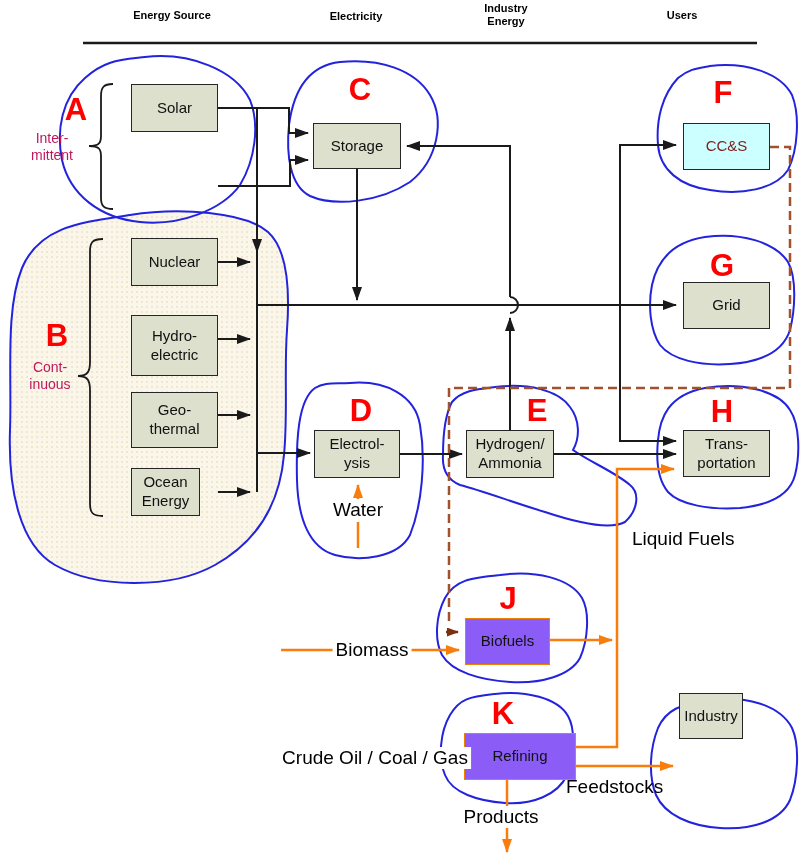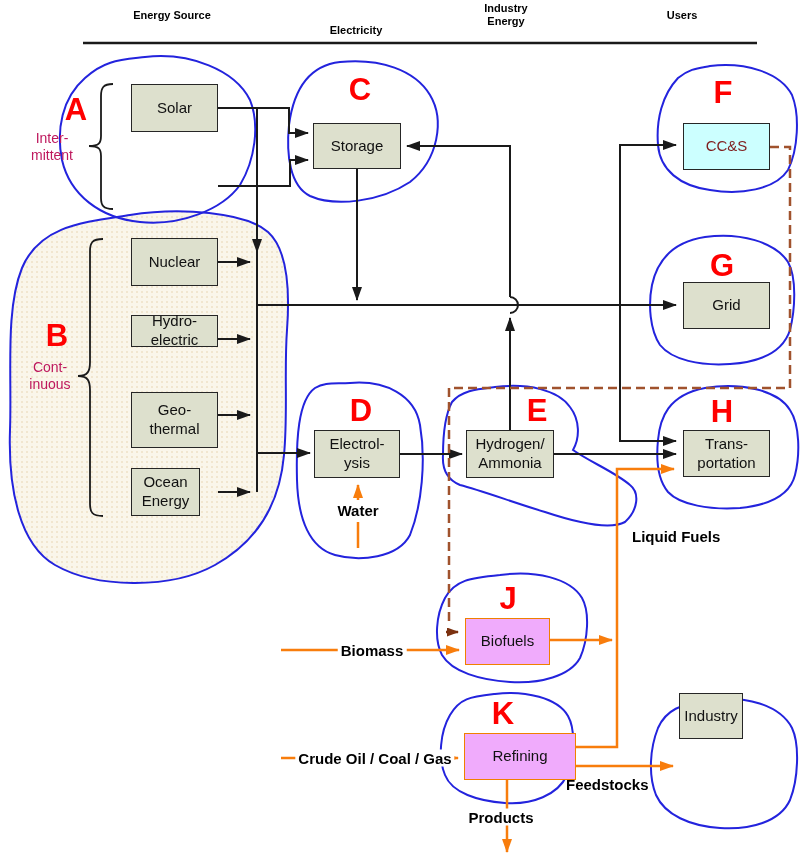--- a/index.html
+++ b/index.html
@@ -2,29 +2,29 @@
 <html><head>
 <meta charset="utf-8">
 <style>
   html,body{margin:0;padding:0;background:#ffffff;}
   #canvas{position:relative;width:800px;height:863px;background:#ffffff;overflow:hidden;
           font-family:"Liberation Sans", sans-serif;}
   #wires{position:absolute;left:0;top:0;width:800px;height:863px;}
   .node{position:absolute;background:#dde0cd;border:1.6px solid #262626;box-sizing:border-box;
         display:flex;flex-direction:column;align-items:center;justify-content:center;
         font-size:15px;color:#111;line-height:1.25;text-align:right;}
-  .node.orange{background:#f0abfc;border-color:#f08000;}
+  .node.orange{background:#8b5cf6;border-color:#f08000;}
   .node.ccs{background:#ccffff;color:#7f1d1d;}
   .region-letter{position:absolute;transform:translate(-50%,-50%);font-weight:bold;
         font-size:31px;color:#ff0000;line-height:1;}
   .col-header{position:absolute;transform:translateX(-50%);font-weight:bold;font-size:11px;
         color:#000;text-align:center;line-height:1.15;white-space:nowrap;}
   .group-label{position:absolute;transform:translate(-50%,-50%);font-size:14px;color:#be185d;
         text-align:center;line-height:1.2;}
-  .flow-label{position:absolute;font-weight:bold;font-size:15px;color:#000;white-space:nowrap;}
+  .flow-label{position:absolute;font-weight:normal;font-size:19px;color:#000;white-space:nowrap;}
   .flow-label.on-line{transform:translate(-50%,-50%);background:#ffffff;padding:0 3px;}
 </style>
 </head>
 <body>
 
 <div id="canvas">
 
   <svg id="wires" width="800" height="863" viewBox="0 0 800 863" xmlns="http://www.w3.org/2000/svg">
     <defs>
       <marker id="ab" markerUnits="userSpaceOnUse" markerWidth="15" markerHeight="11" refX="13" refY="5" orient="auto">
@@ -112,21 +112,21 @@
       <path d="M507,780 L507,852" marker-end="url(#ao)"></path>
     </g>
 
     <g fill="none" stroke="#a0522d" stroke-width="2.5">
       <path stroke-dasharray="9 5" d="M770,147 L790,147 L790,388 L449,388 L449,626"></path>
       <path stroke="#7b3110" d="M446,632 L458,632" marker-end="url(#abr)"></path>
     </g>
   </svg>
 
   <div class="col-header" style="left:172px;top:9px"><span>Energy Source</span></div>
-  <div class="col-header" style="left:356px;top:24px"><span>Electricity</span></div>
+  <div class="col-header" style="left:356px;top:10px"><span>Electricity</span></div>
   <div class="col-header" style="left:506px;top:2px"><span>Industry</span><br><span>Energy</span></div>
   <div class="col-header" style="left:682px;top:9px"><span>Users</span></div>
 
   <div class="group-label" style="left:52px;top:147px"><span>Inter-</span><br><span>mittent</span></div>
   <div class="group-label" style="left:50px;top:376px"><span>Cont-</span><br><span>inuous</span></div>
 
   <div class="region-letter" style="left:76px;top:109px">A</div>
   <div class="region-letter" style="left:57px;top:335px">B</div>
   <div class="region-letter" style="left:360px;top:89px">C</div>
   <div class="region-letter" style="left:361px;top:410px">D</div>
@@ -137,21 +137,21 @@
   <div class="region-letter" style="left:727px;top:713px">I</div>
   <div class="region-letter" style="left:508px;top:598px">J</div>
   <div class="region-letter" style="left:503px;top:713px">K</div>
 
   <div class="node" style="left:131px;top:84px;width:87px;height:48px">
       <span>Solar</span>
     </div>
   <div class="node" style="left:131px;top:238px;width:87px;height:48px">
       <span>Nuclear</span>
     </div>
-  <div class="node" style="left:131px;top:315px;width:87px;height:32px">
+  <div class="node" style="left:131px;top:315px;width:87px;height:61px">
       <span>Hydro-</span>
       <span>electric</span>
     </div>
   <div class="node" style="left:131px;top:392px;width:87px;height:56px">
       <span>Geo-</span>
       <span>thermal</span>
     </div>
   <div class="node" style="left:131px;top:468px;width:69px;height:48px">
       <span>Ocean</span>
       <span>Energy</span>

